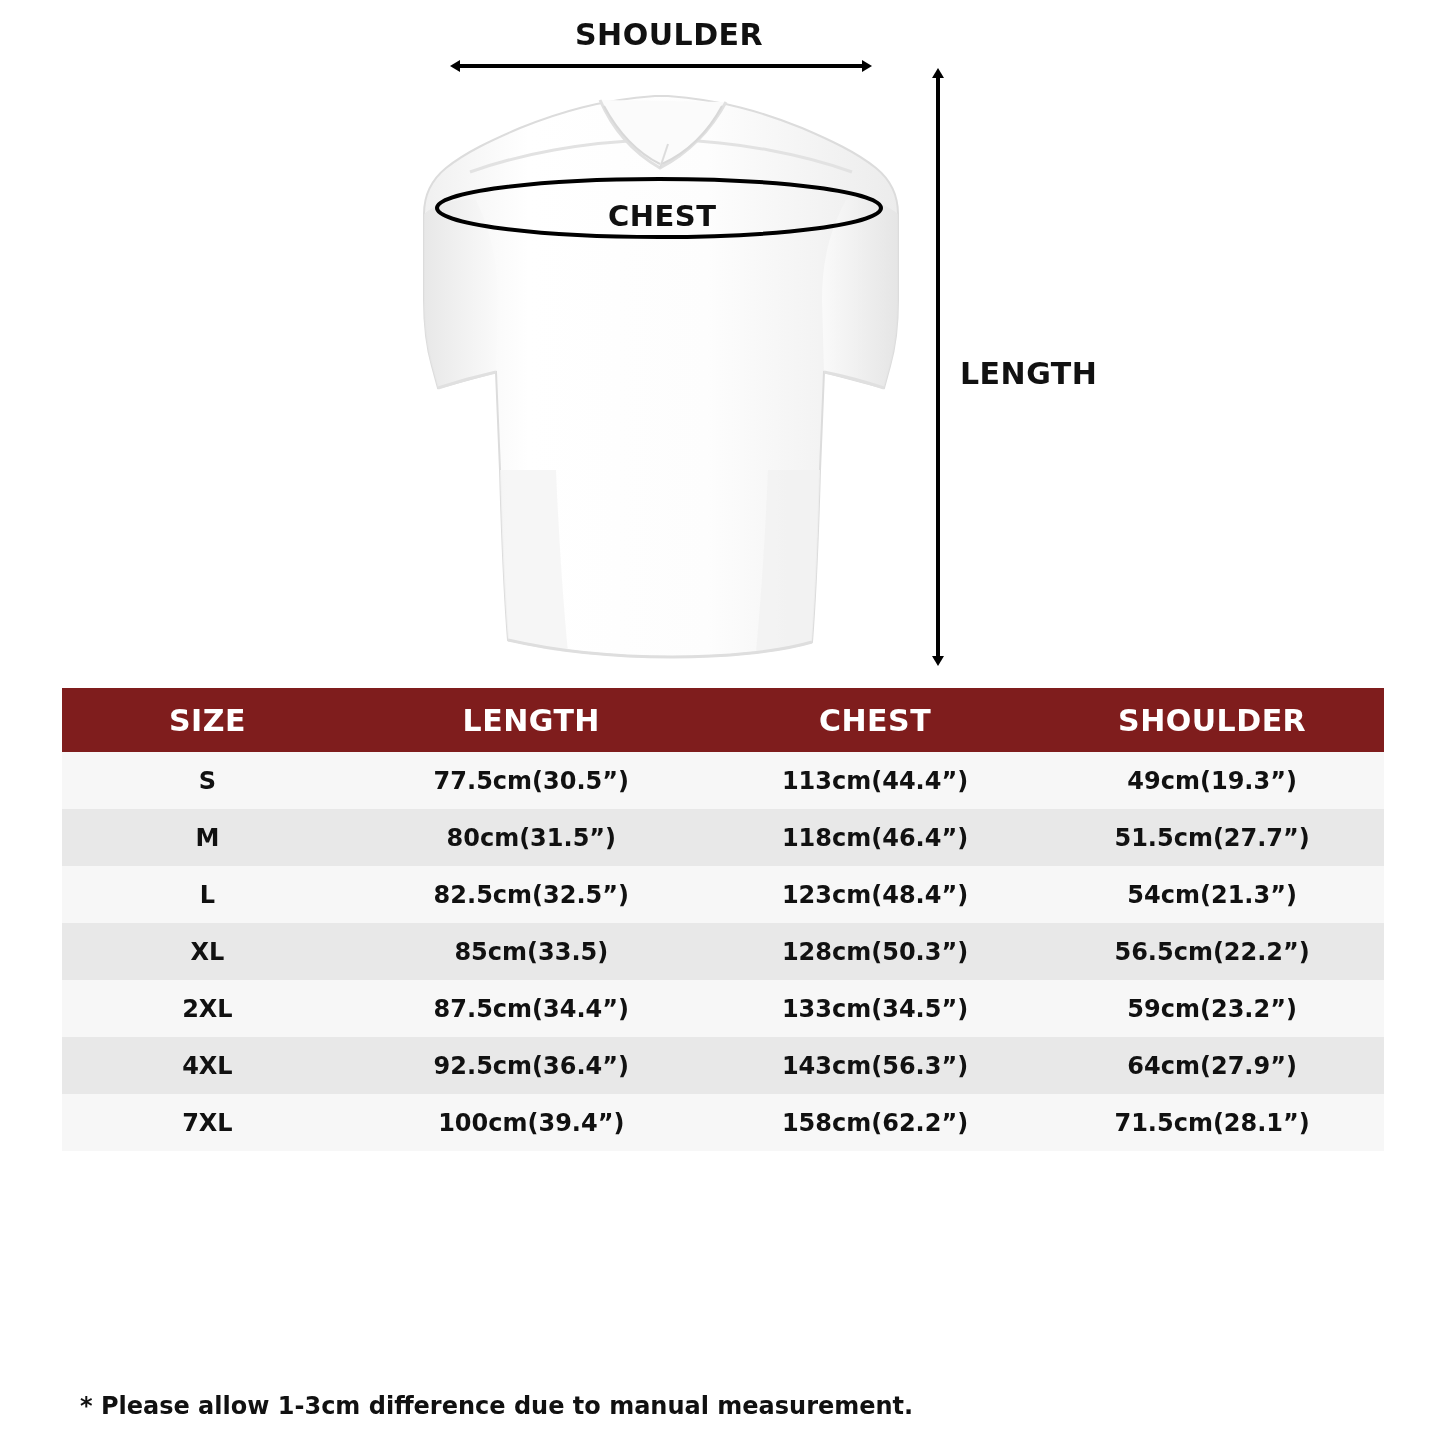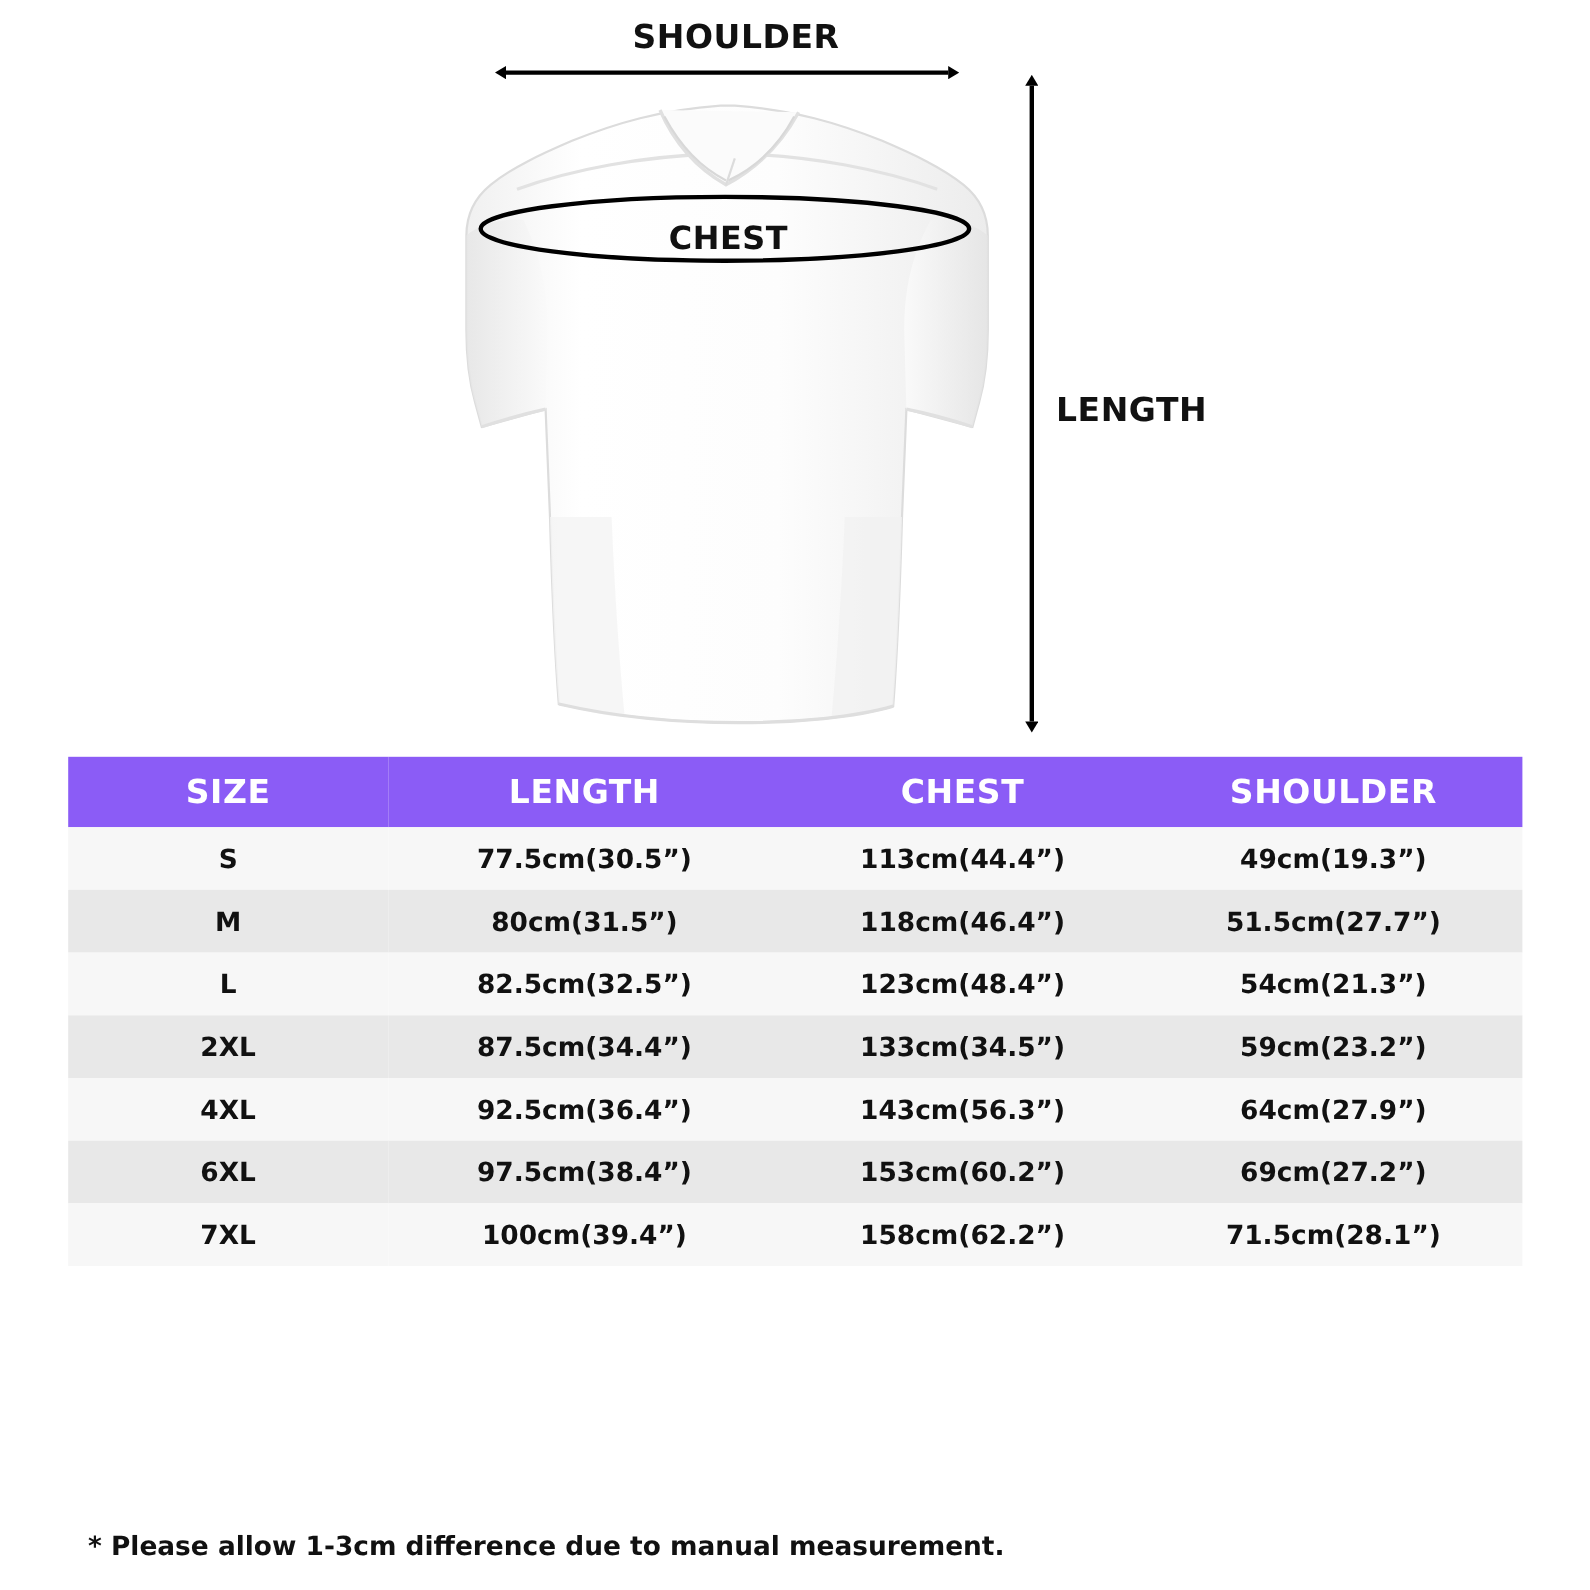--- a/index.html
+++ b/index.html
@@ -54,21 +54,21 @@
   #size-table {
     position: absolute;
     left: 62px;
     top: 688px;
     width: 1322px;
     border-collapse: collapse;
     table-layout: fixed;
     font-family: "DejaVu Sans", sans-serif;
   }
   #size-table th {
-    background: #8b5cf6;
+    background: #7f1d1d;
     color: #ffffff;
     font-size: 30px;
     font-weight: bold;
     letter-spacing: 0.5px;
     height: 62px;
     text-align: center;
     vertical-align: middle;
   }
   #size-table td {
     font-size: 24px;
@@ -226,38 +226,38 @@
       <td>118cm(46.4”)</td>
       <td>51.5cm(27.7”)</td>
     </tr>
     <tr>
       <td>L</td>
       <td>82.5cm(32.5”)</td>
       <td>123cm(48.4”)</td>
       <td>54cm(21.3”)</td>
     </tr>
     <tr>
+      <td>XL</td>
+      <td>85cm(33.5)</td>
+      <td>128cm(50.3”)</td>
+      <td>56.5cm(22.2”)</td>
+    </tr>
+    <tr>
       <td>2XL</td>
       <td>87.5cm(34.4”)</td>
       <td>133cm(34.5”)</td>
       <td>59cm(23.2”)</td>
     </tr>
     <tr>
       <td>4XL</td>
       <td>92.5cm(36.4”)</td>
       <td>143cm(56.3”)</td>
       <td>64cm(27.9”)</td>
     </tr>
     <tr>
-      <td>6XL</td>
-      <td>97.5cm(38.4”)</td>
-      <td>153cm(60.2”)</td>
-      <td>69cm(27.2”)</td>
-    </tr>
-    <tr>
       <td>7XL</td>
       <td>100cm(39.4”)</td>
       <td>158cm(62.2”)</td>
       <td>71.5cm(28.1”)</td>
     </tr>
   </tbody>
 </table>
 
 <div id="footnote">* Please allow 1-3cm difference due to manual measurement.</div>
 

